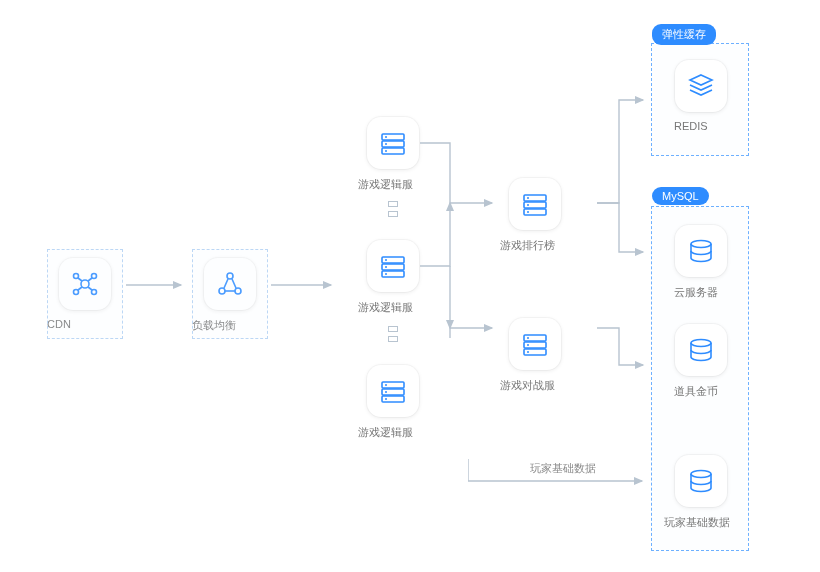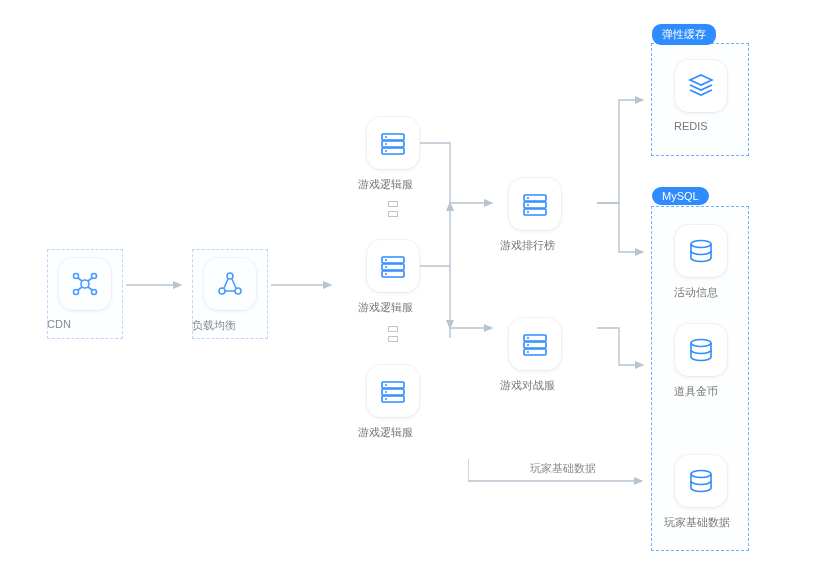--- a/index.html
+++ b/index.html
@@ -142,21 +142,21 @@
         </svg>
       </div>
   <div class="label">REDIS</div>
 </div>
 <div class="node" style="left:674px;top:225px;width:54px">
   <div class="icon-box">
         <svg class="ic">
           <use href="#i-db"></use>
         </svg>
       </div>
-  <div class="label">活动信息</div>
+  <div class="label">云服务器</div>
 </div>
 <div class="node" style="left:674px;top:324px;width:54px">
   <div class="icon-box">
         <svg class="ic">
           <use href="#i-db"></use>
         </svg>
       </div>
   <div class="label">道具金币</div>
 </div>
 <div class="node" style="left:664px;top:455px;width:74px">

